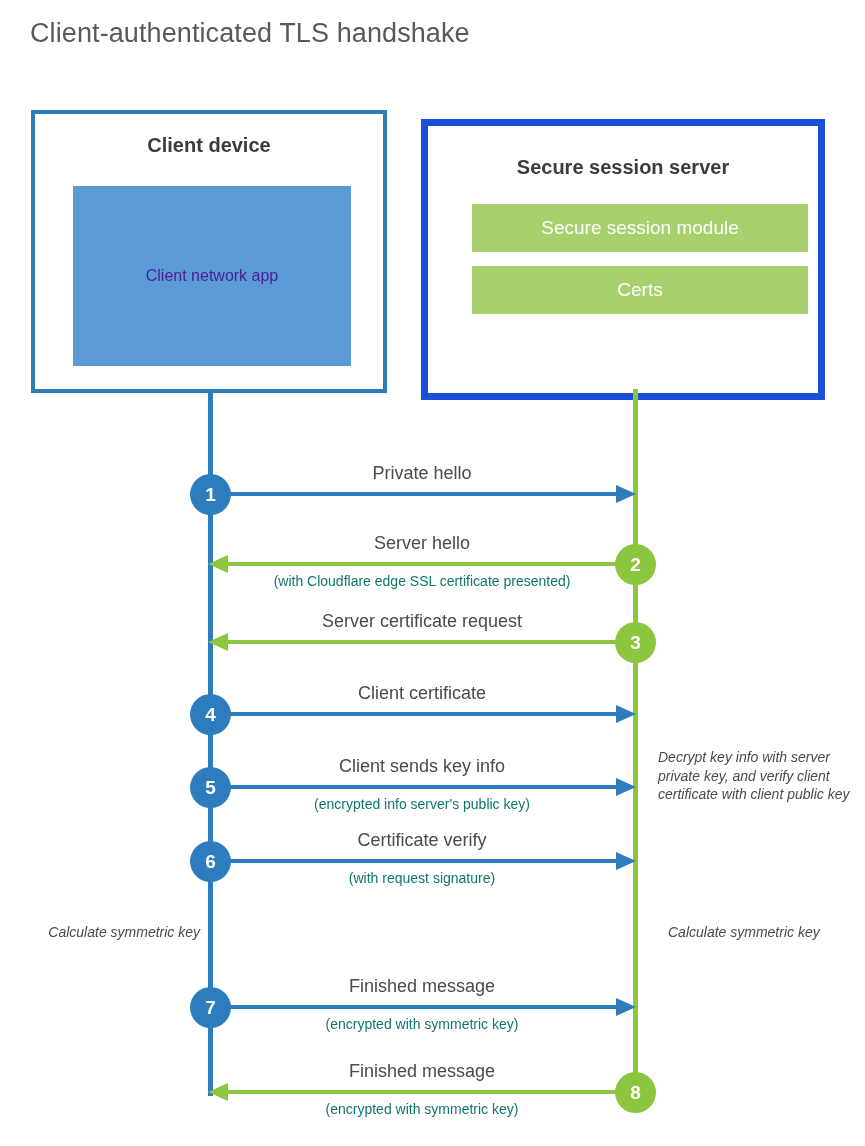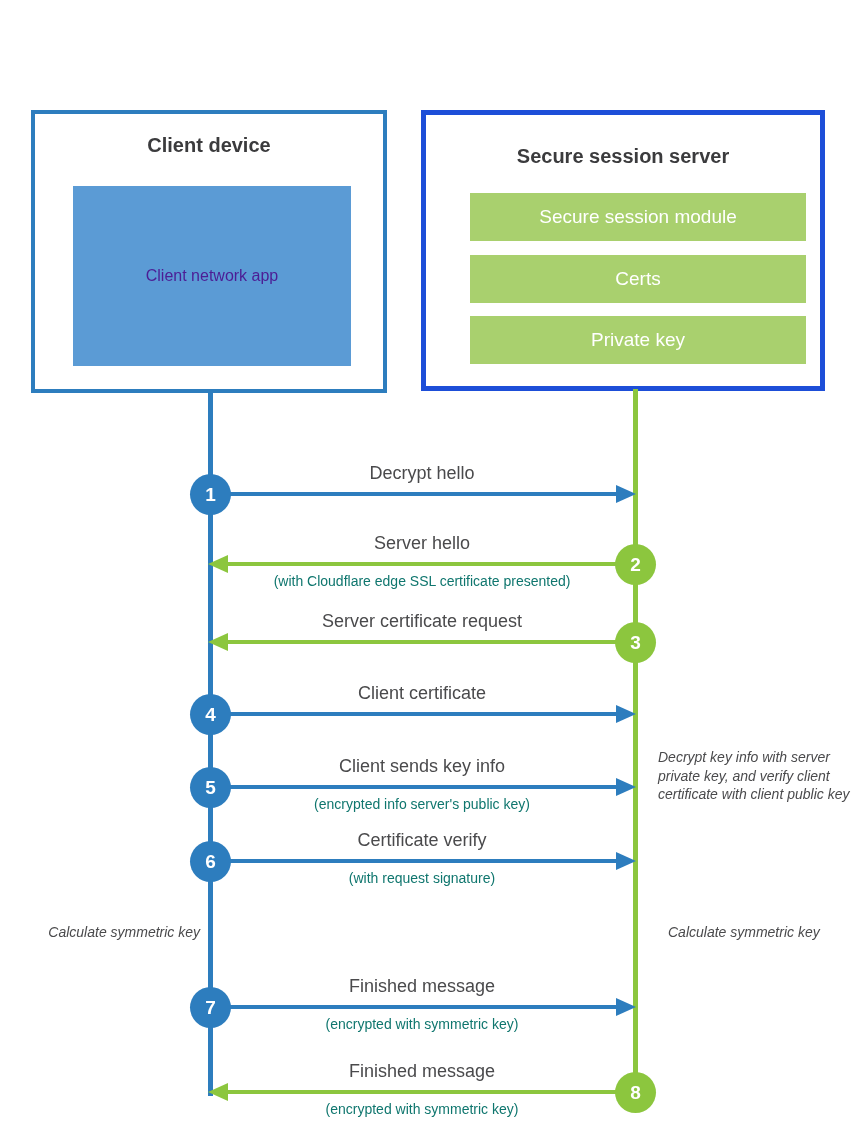--- a/index.html
+++ b/index.html
@@ -39,24 +39,24 @@
   }
   #client-box {
     left: 31px;
     top: 110px;
     width: 356px;
     height: 283px;
     border: 4px solid #2d7dbe;
   }
   #server-box {
     left: 421px;
-    top: 110px;
+    top: 119px;
     width: 404px;
     height: 281px;
-    border: 5px solid #1d4ed8;
+    border: 7px solid #1d4ed8;
   }
   .party-title {
     position: absolute;
     left: 0;
     right: 0;
     text-align: center;
     font-size: 20px;
     font-weight: bold;
     color: #3b3b3d;
   }
@@ -220,38 +220,38 @@
     top: 923px;
     width: 180px;
     text-align: left;
   }
 </style>
 </head>
 <body>
 
 <div id="page">
 
+  <div id="page-title">Client-authenticated TLS handshake</div>
 
   <div class="party-box" id="client-box">
     <div class="party-title">Client device</div>
     <div id="client-app">Client network app</div>
   </div>
 
   <div class="party-box" id="server-box">
     <div class="party-title">Secure session server</div>
     <div class="server-bar" id="server-bar-0">Secure session module</div>
     <div class="server-bar" id="server-bar-1">Certs</div>
-    <div class="server-bar" id="server-bar-2">Private key</div>
   </div>
 
   <div class="lifeline" id="lifeline-client"></div>
   <div class="lifeline" id="lifeline-server"></div>
 
   <div class="msg to-server" style="top:494px;">
-    <div class="msg-label">Decrypt hello</div>
+    <div class="msg-label">Private hello</div>
     <div class="msg-line"></div>
     <div class="arrowhead"></div>
     <div class="msg-sublabel"></div>
   </div>
   <div class="step-circle on-client" style="top:474px;">1</div>
 
   <div class="msg to-client" style="top:564px;">
     <div class="msg-label">Server hello</div>
     <div class="msg-line"></div>
     <div class="arrowhead"></div>

